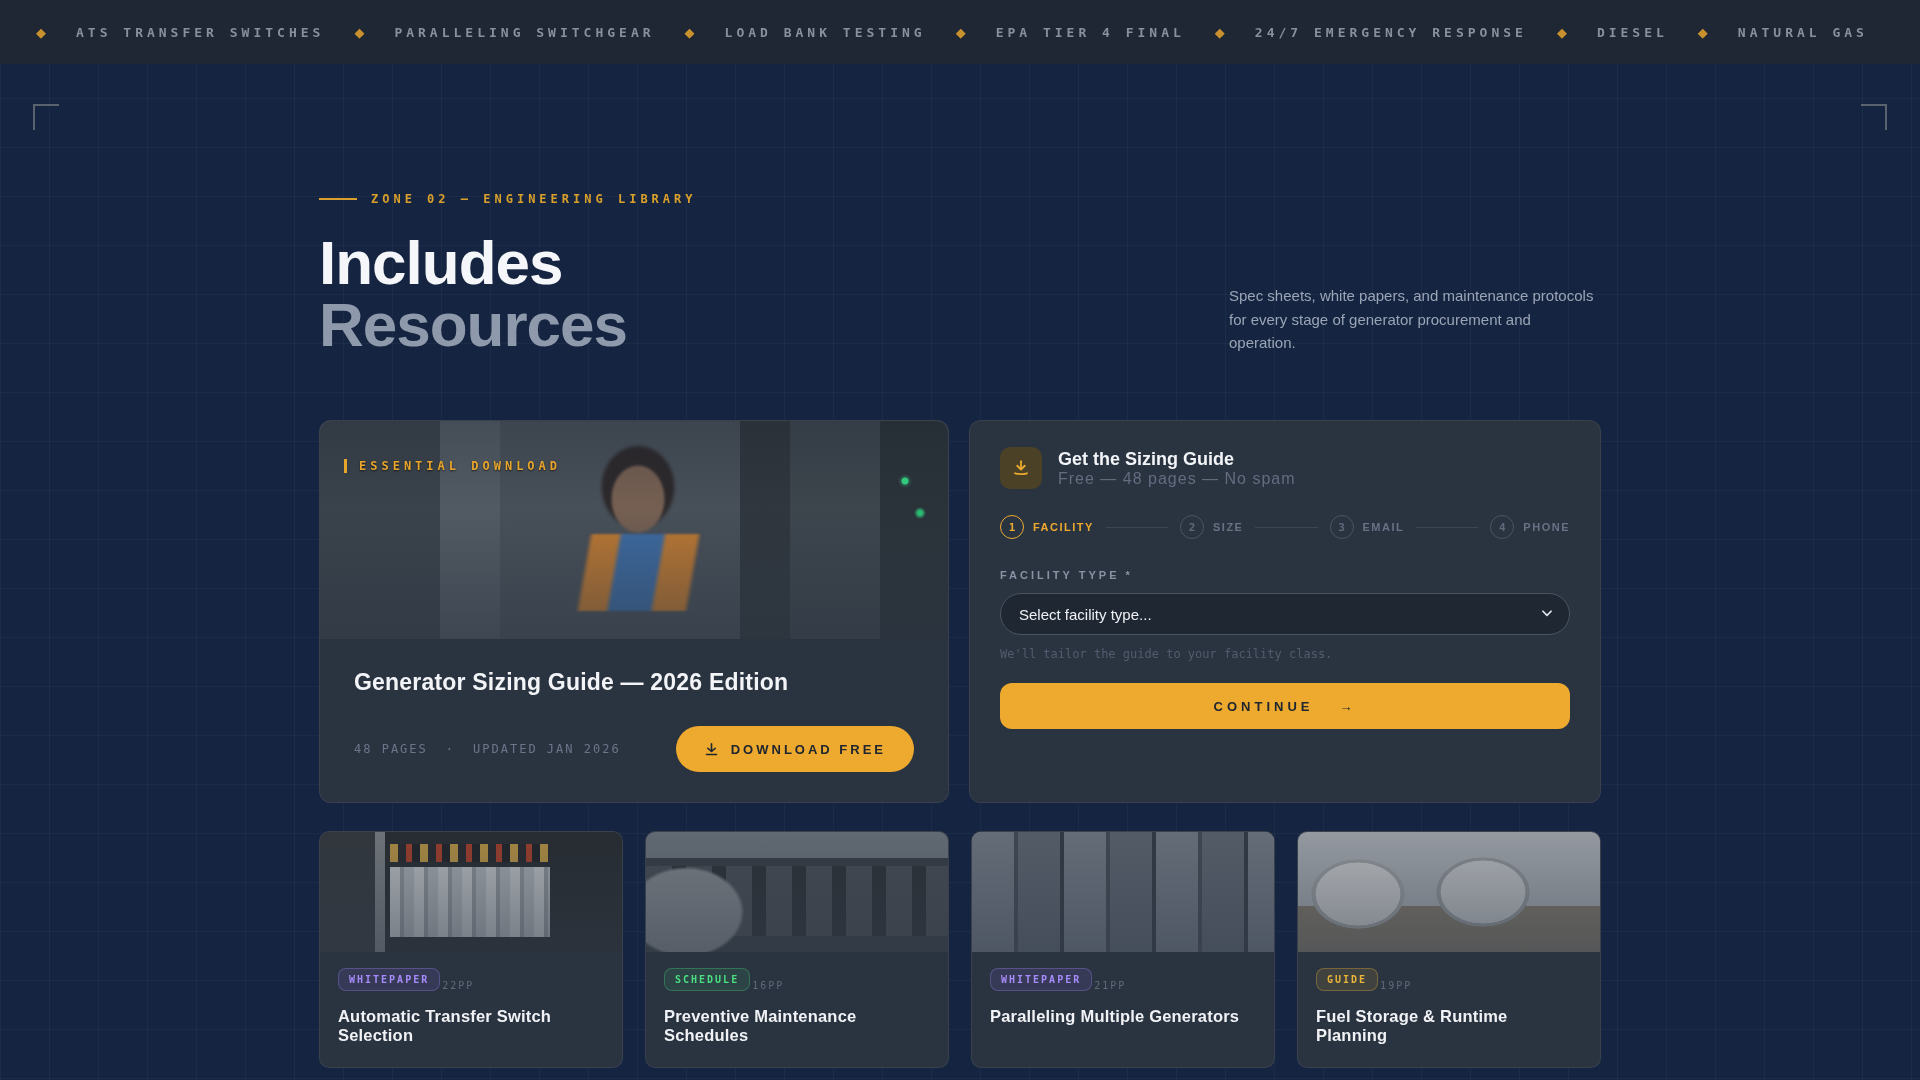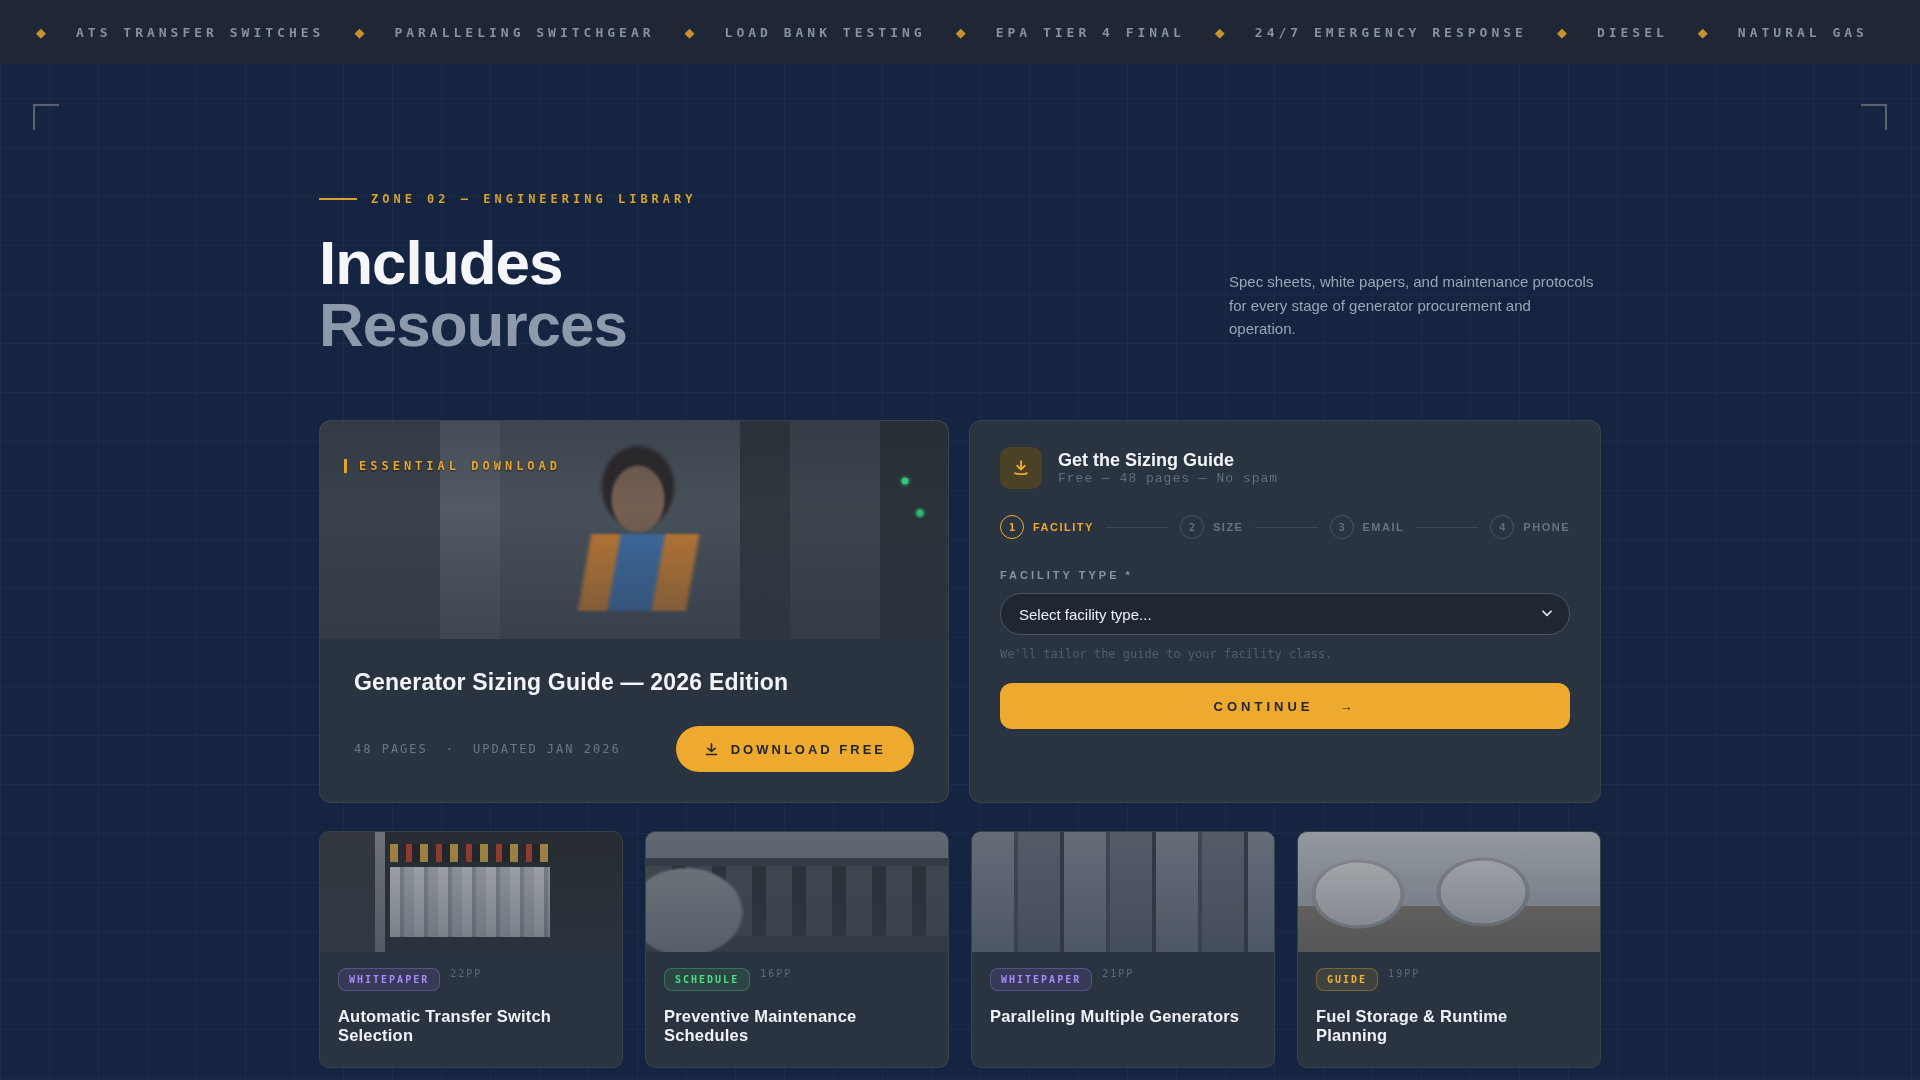--- a/index.html
+++ b/index.html
@@ -39,21 +39,21 @@
   
   .hero { margin-top:128px; display:flex; justify-content:space-between; align-items:flex-end; }
   .eyebrow { display:flex; align-items:center; gap:14px; margin-bottom:26px; }
   .eyebrow-line { width:38px; height:2px; background:#d9a02a; }
   .eyebrow-text {
     font-family:"DejaVu Sans Mono",monospace; font-size:12px; font-weight:bold;
     letter-spacing:4px; color:#d9a02a;
   }
   .hero-title { font-size:62px; font-weight:bold; line-height:1.0; letter-spacing:-1px; color:#f4f6f9; }
   .hero-title .line2 { color:#8e9aab; }
-  .hero-desc { width:372px; font-size:15px; line-height:1.55; color:#9aa5b5; margin-bottom:16px; }
+  .hero-desc { width:372px; font-size:15px; line-height:1.55; color:#9aa5b5; margin-bottom:2px; }
 
   
   .featured-row { display:grid; grid-template-columns:630px 632px; gap:20px; margin-top:64px; }
   .card {
     background:#2a3340; border:1px solid rgba(255,255,255,0.07);
     border-radius:12px; overflow:hidden;
   }
 
   .hero-img {
     position:relative; height:218px;
@@ -101,21 +101,21 @@
   .btn-amber svg { flex:0 0 auto; }
 
   
   .panel { padding:26px 30px; }
   .panel-head { display:flex; gap:16px; align-items:center; }
   .panel-icon {
     width:42px; height:42px; border-radius:10px; background:#4a4126;
     display:flex; align-items:center; justify-content:center; flex:0 0 auto;
   }
   .panel-title { font-size:18px; font-weight:bold; color:#f2f4f7; }
-  .panel-sub { font-family:Liberation Mono, monospace; font-size:13px; letter-spacing:1px; color:#626d80; }
+  .panel-sub { font-family:Liberation Sans, sans-serif; font-size:16px; letter-spacing:1px; color:#626d80; }
 
   .steps { display:flex; align-items:center; margin-top:26px; }
   .step { display:flex; align-items:center; gap:9px; flex:0 0 auto; }
   .step-circle {
     width:24px; height:24px; border-radius:50%;
     display:flex; align-items:center; justify-content:center;
     font-family:"DejaVu Sans Mono",monospace; font-size:11px; font-weight:bold;
     border:1.5px solid #4a5464; color:#5f6a7d;
   }
   .step-label { font-size:11px; font-weight:bold; letter-spacing:1.5px; color:#687284; }
@@ -170,21 +170,21 @@
       repeating-linear-gradient(90deg, #79828e 0 42px, #4a525e 42px 46px, #646d79 46px 88px, #39414c 88px 92px),
       linear-gradient(180deg, #8b939e, #454d58);
   }
   .thumb-4 {
     background:
       radial-gradient(ellipse 70px 52px at 60px 62px, #d8dadc 0 60%, #a7abaf 61% 66%, transparent 67%),
       radial-gradient(ellipse 70px 52px at 185px 60px, #cfd2d5 0 60%, #9da2a6 61% 66%, transparent 67%),
       linear-gradient(180deg, #b5bac0 0 62%, #8a8274 62% 100%);
   }
   .res-body { padding:16px 18px 22px; }
-  .badge-row { display:flex; align-items:flex-start; gap:10px; }
+  .badge-row { display:flex; align-items:flex-end; gap:2px; }
   .badge {
     font-family:"DejaVu Sans Mono",monospace; font-size:10px; font-weight:bold; letter-spacing:2px;
     padding:5px 10px; border-radius:8px;
   }
   .badge--purple { color:#a78bfa; background:rgba(139,110,250,0.13); border:1px solid rgba(167,139,250,0.3); }
   .badge--green  { color:#4ade80; background:rgba(74,222,128,0.1); border:1px solid rgba(74,222,128,0.3); }
   .badge--amber  { color:#e8b43a; background:rgba(232,180,58,0.12); border:1px solid rgba(232,180,58,0.32); }
   .pages { font-family:"DejaVu Sans Mono",monospace; font-size:10px; letter-spacing:2px; color:#5f6a7d; }
   .res-title { font-size:16.5px; font-weight:bold; color:#f0f2f5; margin-top:16px; letter-spacing:0.2px; }
 </style>

